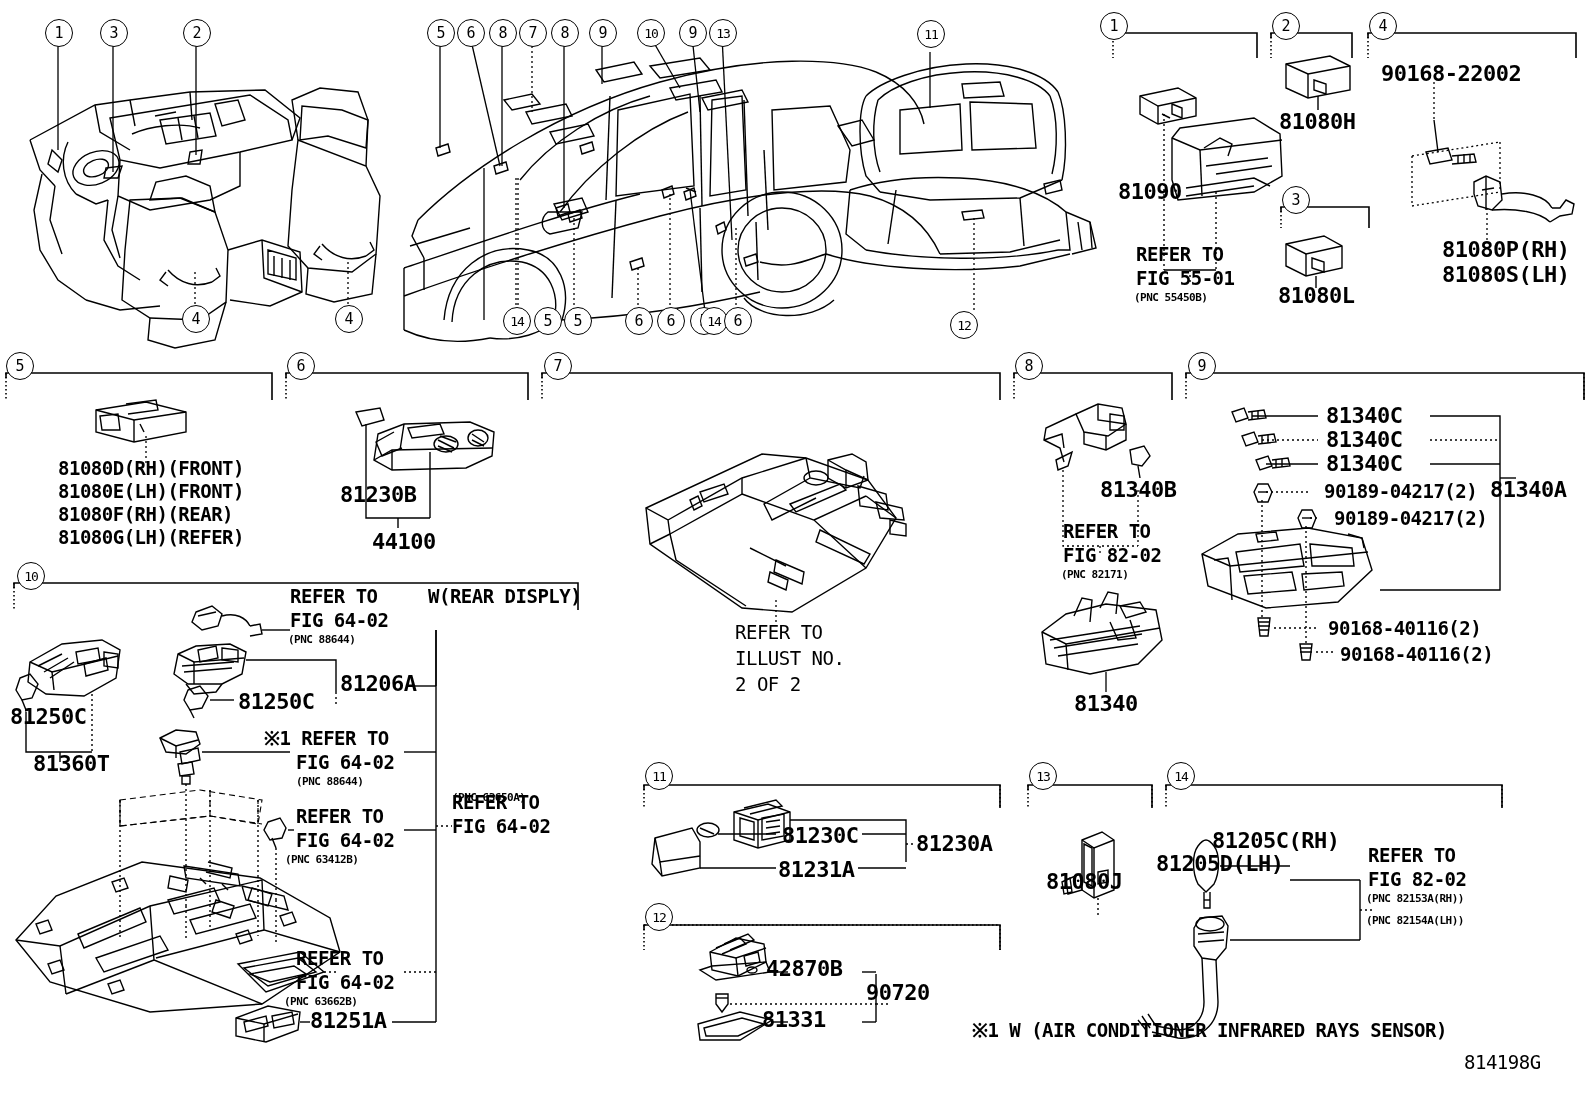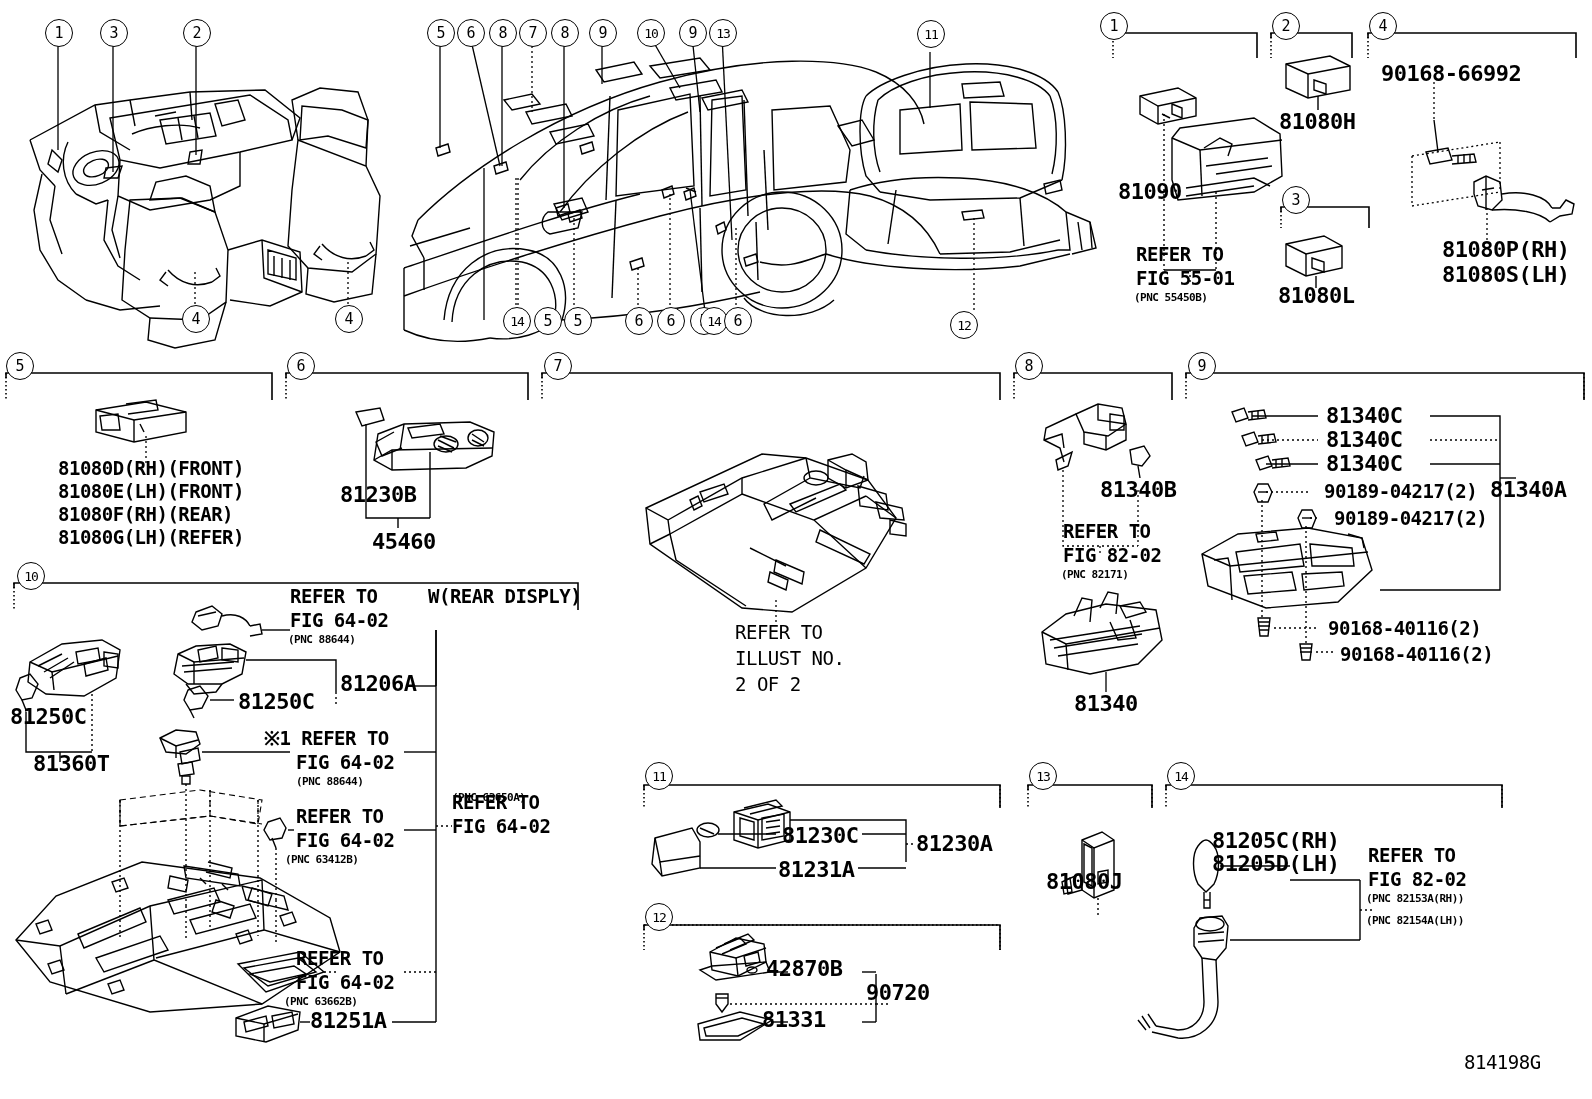--- a/index.html
+++ b/index.html
@@ -782,31 +782,31 @@
 
 <div class="lbl s22" style="left:1118px;top:180px">81090</div>
 <div class="lbl s19" style="left:1136px;top:244px">REFER TO</div>
 <div class="lbl s19" style="left:1136px;top:268px">FIG 55-01</div>
 <div class="lbl s17" style="left:1134px;top:292px">(PNC 55450B)</div>
 
 <div class="lbl s22" style="left:1279px;top:110px">81080H</div>
 
 <div class="lbl s22" style="left:1278px;top:284px">81080L</div>
 
-<div class="lbl s22" style="left:1381px;top:62px">90168-66992</div>
+<div class="lbl s22" style="left:1381px;top:62px">90168-22002</div>
 <div class="lbl s22" style="left:1442px;top:238px">81080P(RH)</div>
 <div class="lbl s22" style="left:1442px;top:263px">81080S(LH)</div>
 
 <div class="lbl s19" style="left:58px;top:458px">81080D(RH)(FRONT)</div>
 <div class="lbl s19" style="left:58px;top:481px">81080E(LH)(FRONT)</div>
 <div class="lbl s19" style="left:58px;top:504px">81080F(RH)(REAR)</div>
 <div class="lbl s19" style="left:58px;top:527px">81080G(LH)(REFER)</div>
 
 <div class="lbl s22" style="left:340px;top:483px">81230B</div>
-<div class="lbl s22" style="left:372px;top:530px">45460</div>
+<div class="lbl s22" style="left:372px;top:530px">44100</div>
 
 <div class="lbl s19 thin" style="left:735px;top:622px">REFER TO</div>
 <div class="lbl s19 thin" style="left:735px;top:648px">ILLUST NO.</div>
 <div class="lbl s19 thin" style="left:735px;top:674px">2 OF 2</div>
 
 <div class="lbl s22" style="left:1100px;top:478px">81340B</div>
 <div class="lbl s19" style="left:1063px;top:521px">REFER TO</div>
 <div class="lbl s19" style="left:1063px;top:545px">FIG 82-02</div>
 <div class="lbl s17" style="left:1061px;top:569px">(PNC 82171)</div>
 <div class="lbl s22" style="left:1074px;top:692px">81340</div>
@@ -846,21 +846,22 @@
 <div class="lbl s22" style="left:778px;top:858px">81231A</div>
 <div class="lbl s22" style="left:916px;top:832px">81230A</div>
 
 <div class="lbl s22" style="left:766px;top:957px">42870B</div>
 <div class="lbl s22" style="left:762px;top:1008px">81331</div>
 <div class="lbl s22" style="left:866px;top:981px">90720</div>
 
 <div class="lbl s22" style="left:1046px;top:870px">81080J</div>
 
 <div class="lbl s22" style="left:1212px;top:829px">81205C(RH)</div>
-<div class="lbl s22" style="left:1212px;top:852px">81205D(LH)</div>
+<div class="lbl s22" style="left:1156px;top:852px">81205D(LH)</div>
 <div class="lbl s19" style="left:1368px;top:845px">REFER TO</div>
 <div class="lbl s19" style="left:1368px;top:869px">FIG 82-02</div>
 <div class="lbl s17" style="left:1366px;top:893px">(PNC 82153A(RH))</div>
 <div class="lbl s17" style="left:1366px;top:915px">(PNC 82154A(LH))</div>
 
+<div class="lbl s19" style="left:972px;top:1020px">※1 W (AIR CONDITIONER INFRARED RAYS SENSOR)</div>
 <div class="lbl s19 thin" style="left:1464px;top:1052px">814198G</div>
 
 </div>
 
 </body></html>

